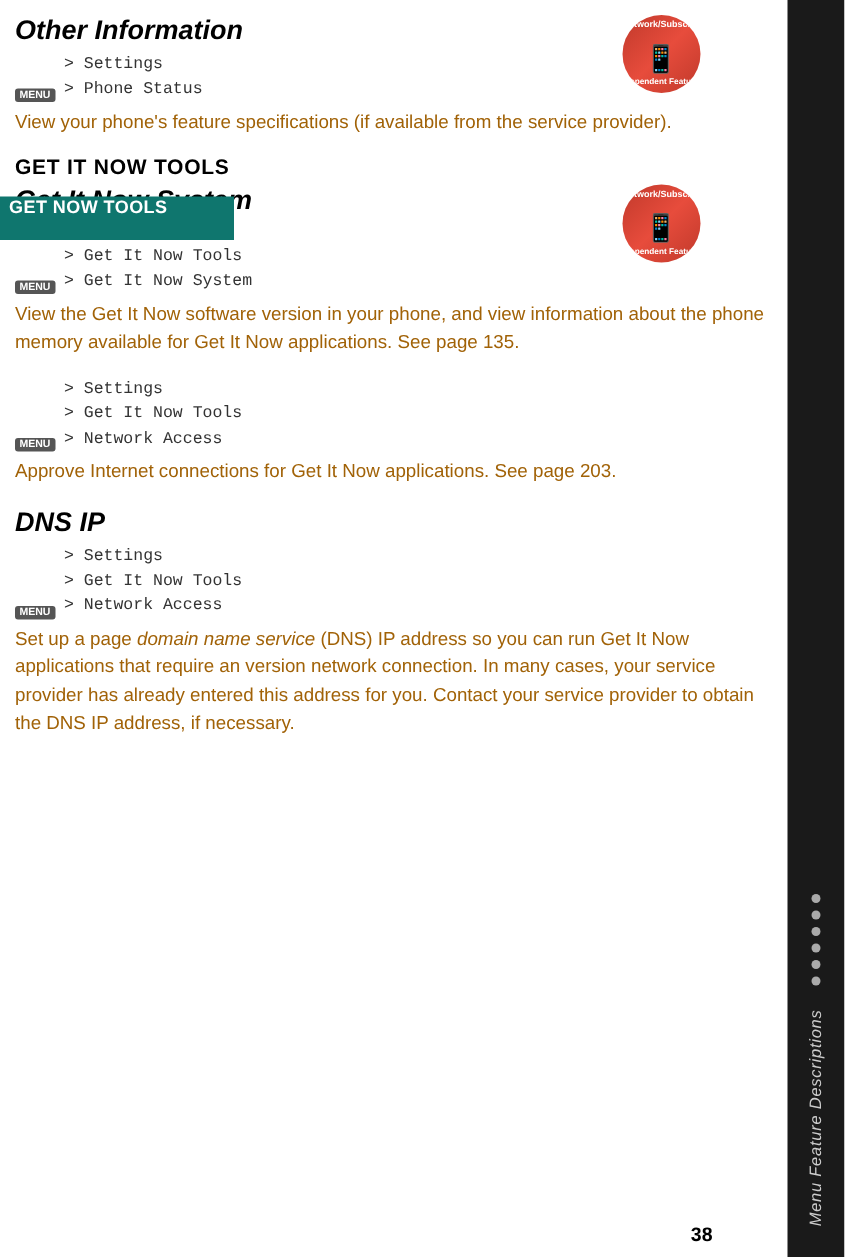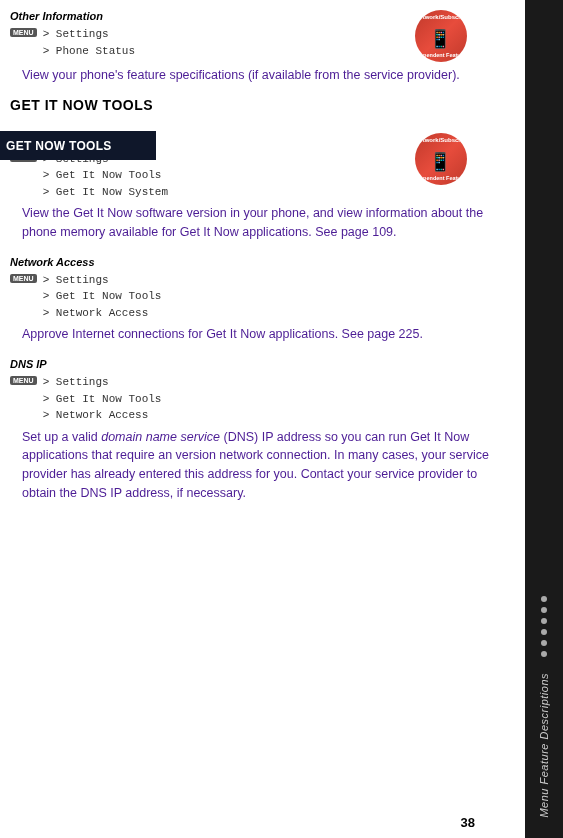--- a/index.html
+++ b/index.html
@@ -66,26 +66,25 @@
       position: relative;
     }
 
     
     .left-label {
       position: absolute;
       left: 0;
       top: 131px;
       width: 156px;
       height: 29px;
-      background: #0f172a;
+      background: #0f766e;
       color: #fff;
       font-size: 12px;
       font-weight: bold;
       display: flex;
-      align-items: center;
       padding-left: 6px;
       text-transform: uppercase;
       letter-spacing: 0.3px;
     }
 
     
     .page-number {
       position: absolute;
       bottom: 8px;
       right: 50px;
@@ -132,23 +131,23 @@
       margin-right: 2px;
       font-family: Arial, sans-serif;
       vertical-align: middle;
       flex-shrink: 0;
       margin-top: 2px;
     }
 
     .body-text {
       font-size: 12.5px;
       line-height: 1.5;
-      color: #4c1d95;
+      color: #a16207;
       margin-top: 4px;
-      margin-left: 12px;
+      margin-left: 0;
     }
 
     
     .badge-container {
       position: absolute;
       right: 44px;
       display: flex;
       flex-direction: column;
       align-items: center;
     }
@@ -195,27 +194,27 @@
       left: 0;
       right: 0;
     }
 
     
     .big-section-title {
       font-size: 14px;
       font-weight: bold;
       text-transform: uppercase;
       letter-spacing: 0.5px;
-      margin-bottom: 20px;
+      margin-bottom: 4px;
       margin-top: 4px;
     }
 
     
     .subsection-title {
-      font-size: 11px;
+      font-size: 18px;
       font-weight: bold;
       font-style: italic;
       color: #000;
     }
 
     .top-section {
       margin-bottom: 12px;
     }
 
     .top-badge-row {
@@ -223,21 +222,21 @@
       align-items: flex-start;
       justify-content: space-between;
     }
 
     .top-text-col {
       flex: 1;
     }
 
     .menu-path-container {
       display: flex;
-      align-items: flex-start;
+      align-items: flex-end;
       gap: 4px;
     }
   </style>
 </head>
 <body>
 
 <div class="page-wrapper">
 
   <div class="main-content">
 
@@ -289,52 +288,49 @@
           </div>
         </div>
         <div class="badge-container" style="position:relative; top:0;">
           <div class="badge-circle">
             <span class="badge-text-top">Network/Subscription</span>
             <span class="badge-phone-icon">📱</span>
             <span class="badge-text-bottom">Dependent Feature</span>
           </div>
         </div>
       </div>
-      <p class="body-text">View the Get It Now software version in your phone, and view information about the phone memory available for Get It Now applications. See page 109.</p>
+      <p class="body-text">View the Get It Now software version in your phone, and view information about the phone memory available for Get It Now applications. See page 135.</p>
     </div>
 
     <div class="section">
-      <div class="section-header">
-        <span class="subsection-title">Network Access</span>
-      </div>
       <div class="menu-path-container">
         <span class="menu-icon">MENU</span>
         <div class="menu-path">
           <span class="menu-path-line">&gt; Settings</span>
           <span class="menu-path-line">&gt; Get It Now Tools</span>
           <span class="menu-path-line">&gt; Network Access</span>
         </div>
       </div>
-      <p class="body-text">Approve Internet connections for Get It Now applications. See page 225.</p>
+      <p class="body-text">Approve Internet connections for Get It Now applications. See page 203.</p>
     </div>
 
     <div class="section">
       <div class="section-header">
         <span class="subsection-title">DNS IP</span>
       </div>
       <div class="menu-path-container">
         <span class="menu-icon">MENU</span>
         <div class="menu-path">
           <span class="menu-path-line">&gt; Settings</span>
           <span class="menu-path-line">&gt; Get It Now Tools</span>
           <span class="menu-path-line">&gt; Network Access</span>
         </div>
       </div>
       <p class="body-text">
-        <span>Set up a valid </span><em>domain name service</em><span> (DNS) IP address so you can run Get It Now applications that require an version network connection. In many cases, your service provider has already entered this address for you. Contact your service provider to obtain the DNS IP address, if necessary.</span>
+        <span>Set up a page </span><em>domain name service</em><span> (DNS) IP address so you can run Get It Now applications that require an version network connection. In many cases, your service provider has already entered this address for you. Contact your service provider to obtain the DNS IP address, if necessary.</span>
       </p>
     </div>
 
     <div class="page-number">38</div>
 
   </div>
 
   <div class="right-sidebar">
     <div class="sidebar-dots">
       <div class="sidebar-dot"></div>

